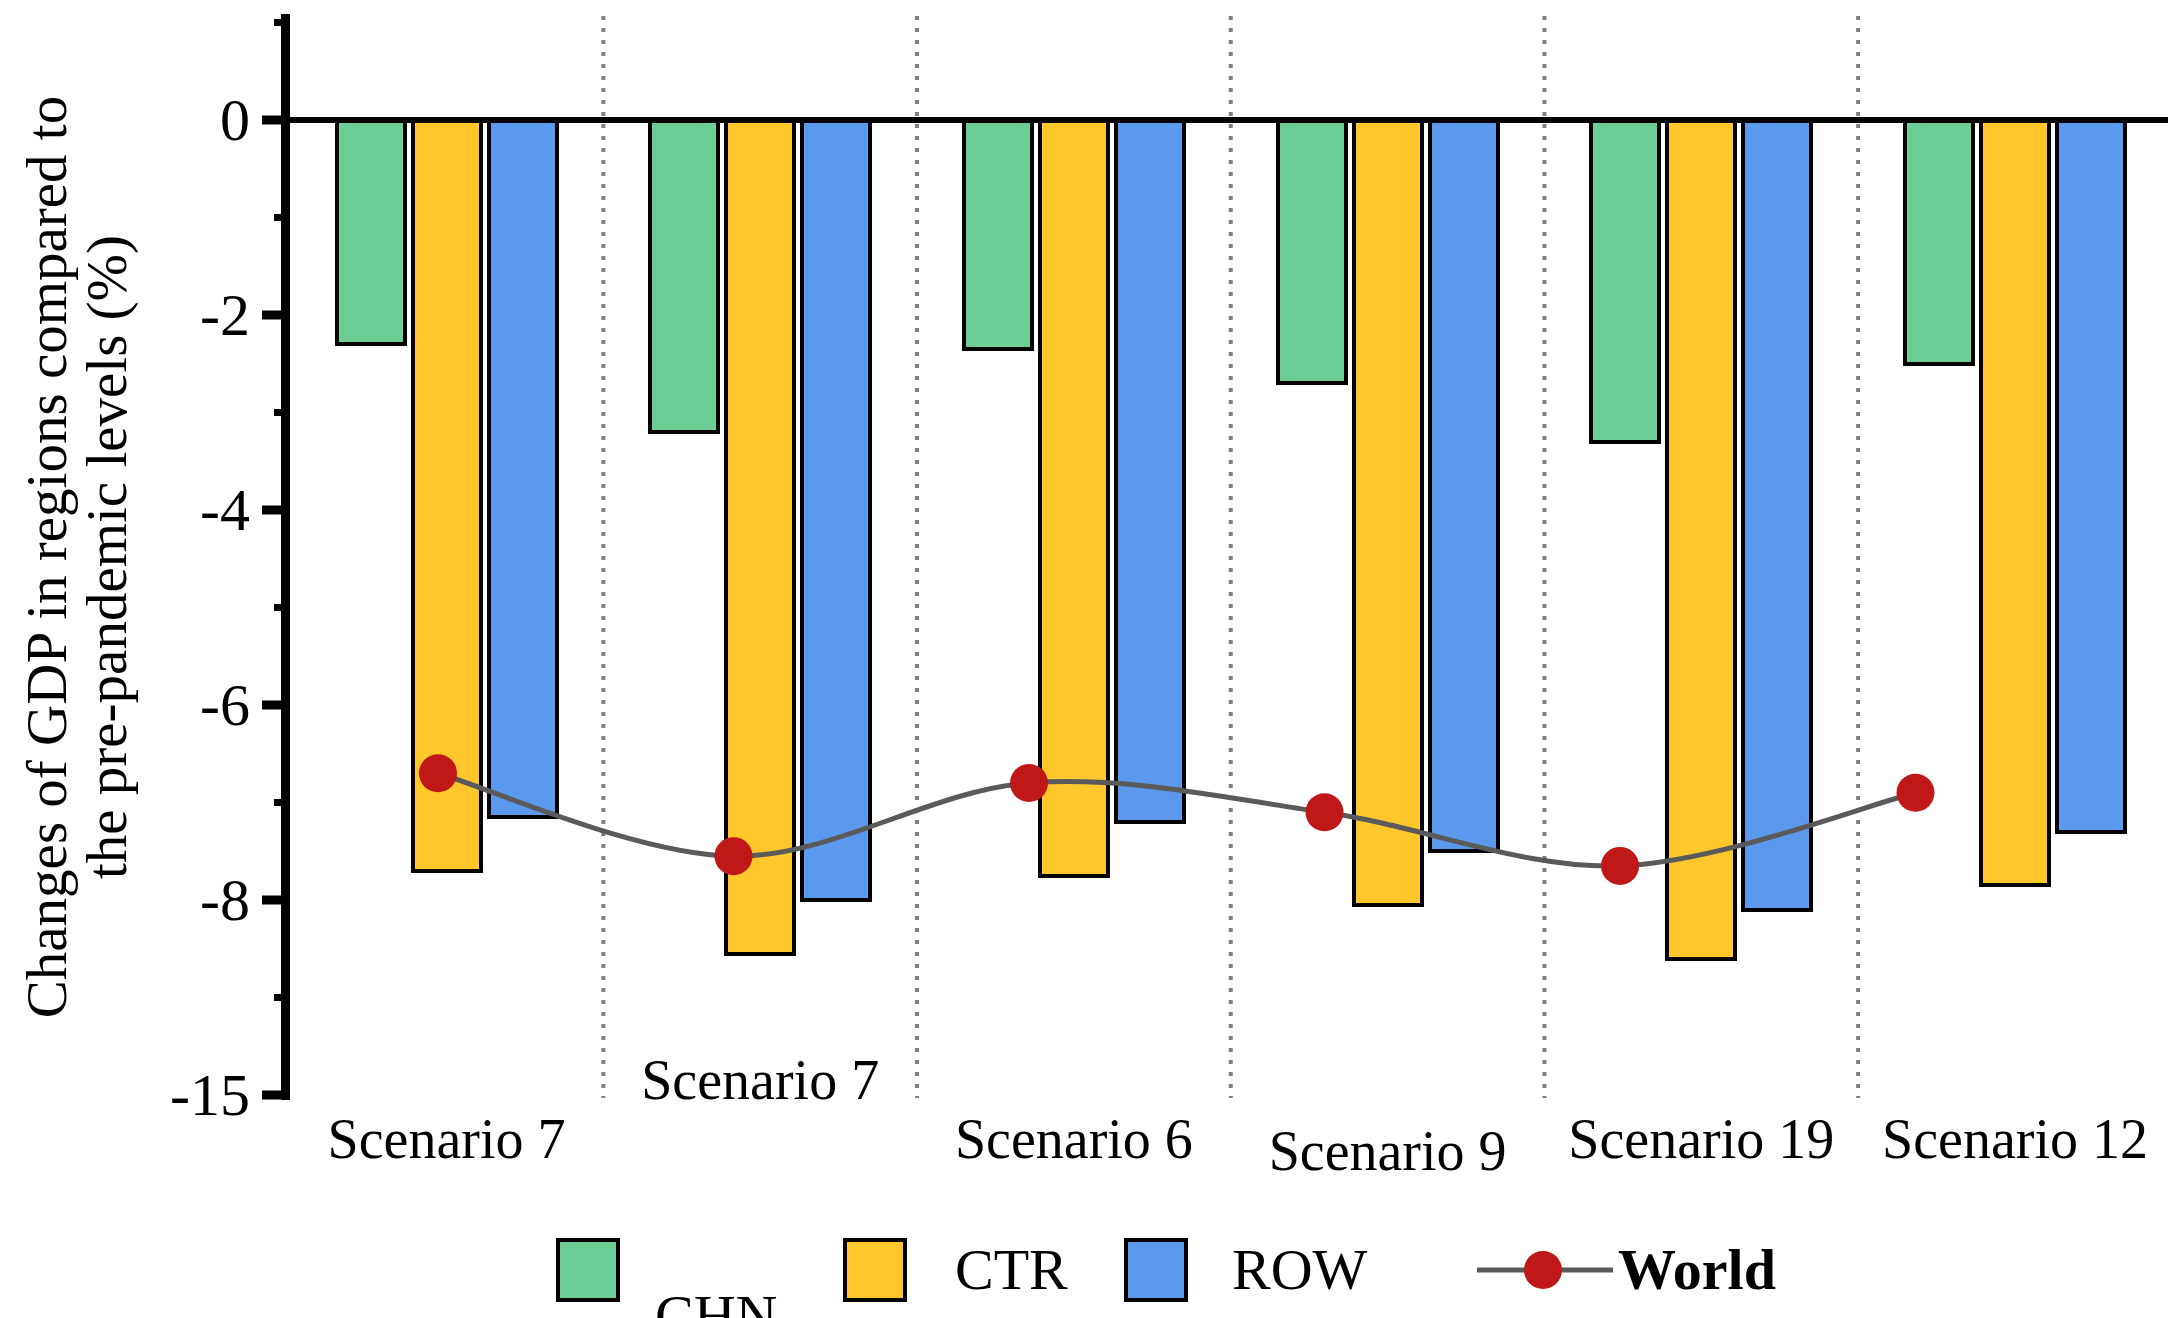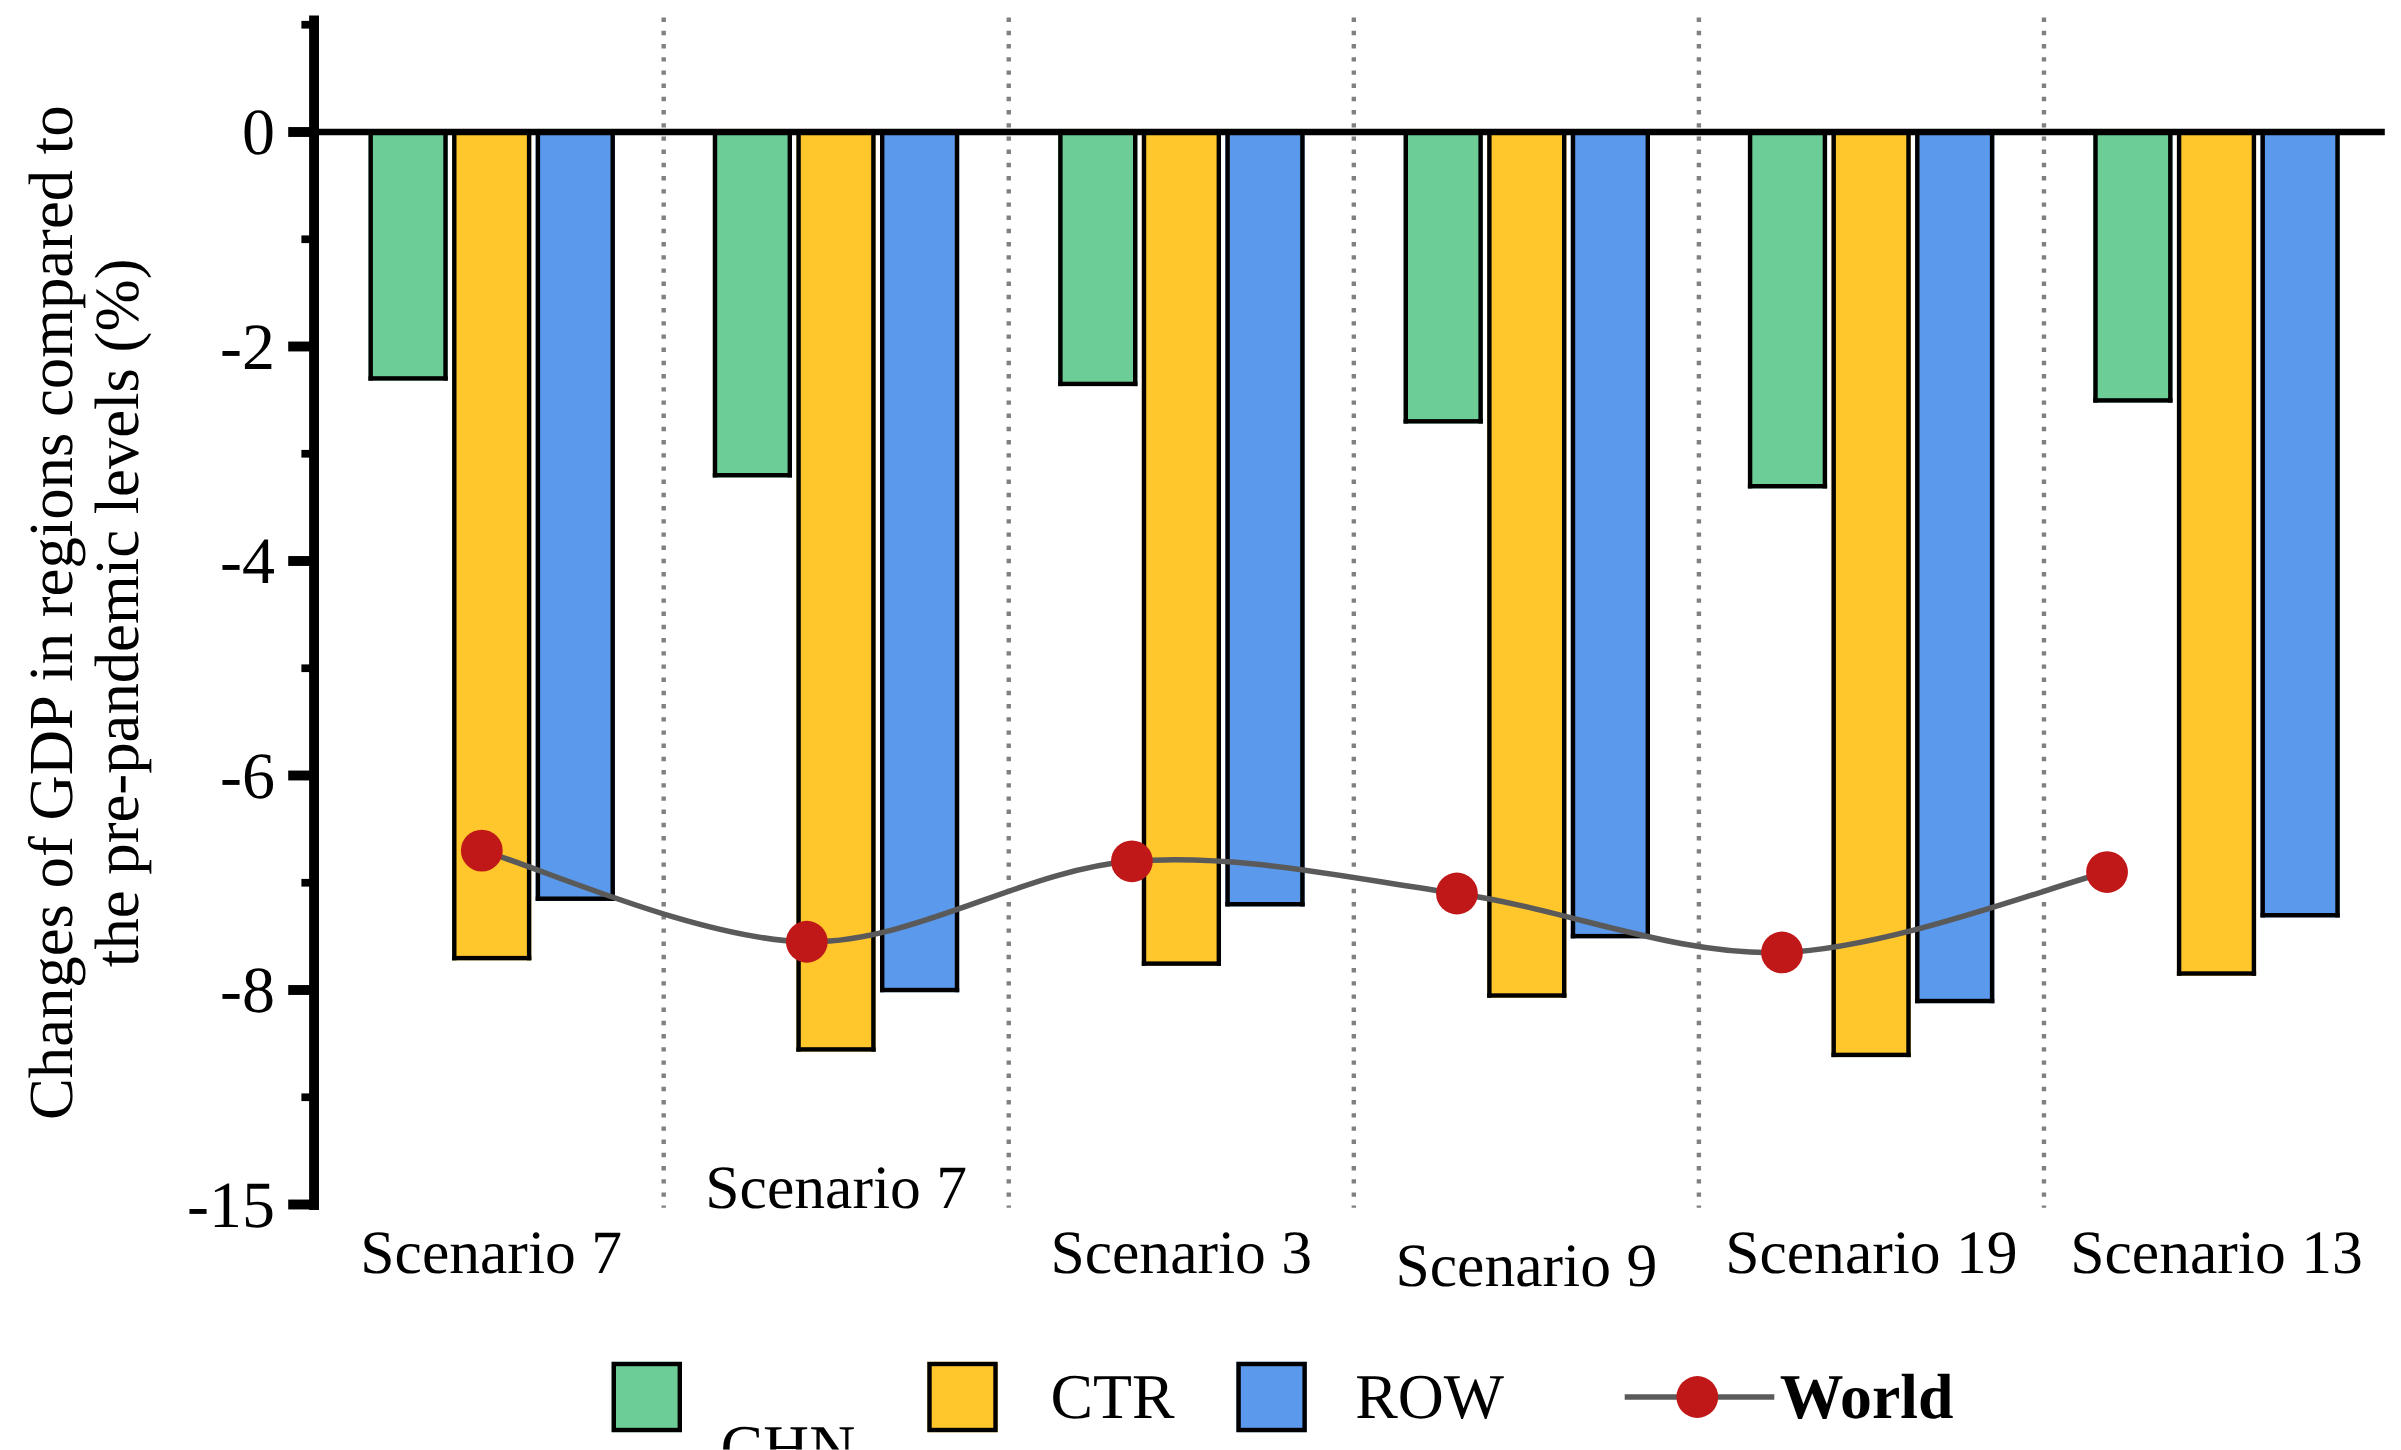--- a/index.html
+++ b/index.html
@@ -92,24 +92,24 @@
       <div class="ytick-label" style="left: 100px; top: 280px;">-2</div>
       <div class="ytick-label" style="left: 100px; top: 475px;">-4</div>
       <div class="ytick-label" style="left: 100px; top: 670px;">-6</div>
       <div class="ytick-label" style="left: 100px; top: 865px;">-8</div>
       <div class="ytick-label" style="left: 100px; top: 1060px;">-15</div>
     </div>
 
   <div id="xticks">
       <div class="xtick-label" style="left: 286.5px; top: 1108px;">Scenario 7</div>
       <div class="xtick-label" style="left: 600.2px; top: 1049px;">Scenario 7</div>
-      <div class="xtick-label" style="left: 913.9px; top: 1108px;">Scenario 3</div>
+      <div class="xtick-label" style="left: 913.9px; top: 1108px;">Scenario 6</div>
       <div class="xtick-label" style="left: 1227.6px; top: 1120px;">Scenario 9</div>
       <div class="xtick-label" style="left: 1541.3px; top: 1108px;">Scenario 19</div>
-      <div class="xtick-label" style="left: 1855px; top: 1108px;">Scenario 13</div>
+      <div class="xtick-label" style="left: 1855px; top: 1108px;">Scenario 12</div>
     </div>
 
   <svg id="plot-overlay" class="overlay-svg" width="2183" height="1318" viewBox="0 0 2183 1318">
       <line x1="603.35" y1="16" x2="603.35" y2="1098" stroke="#808080" stroke-width="4" stroke-dasharray="4 8"></line>
       <line x1="917.05" y1="16" x2="917.05" y2="1098" stroke="#808080" stroke-width="4" stroke-dasharray="4 8"></line>
       <line x1="1230.75" y1="16" x2="1230.75" y2="1098" stroke="#808080" stroke-width="4" stroke-dasharray="4 8"></line>
       <line x1="1544.45" y1="16" x2="1544.45" y2="1098" stroke="#808080" stroke-width="4" stroke-dasharray="4 8"></line>
       <line x1="1858.1499999999999" y1="16" x2="1858.1499999999999" y2="1098" stroke="#808080" stroke-width="4" stroke-dasharray="4 8"></line>
       <line x1="285.5" y1="14" x2="285.5" y2="1100" stroke="#000000" stroke-width="9"></line>
       <line x1="262" y1="120" x2="290" y2="120" stroke="#000000" stroke-width="9"></line>

